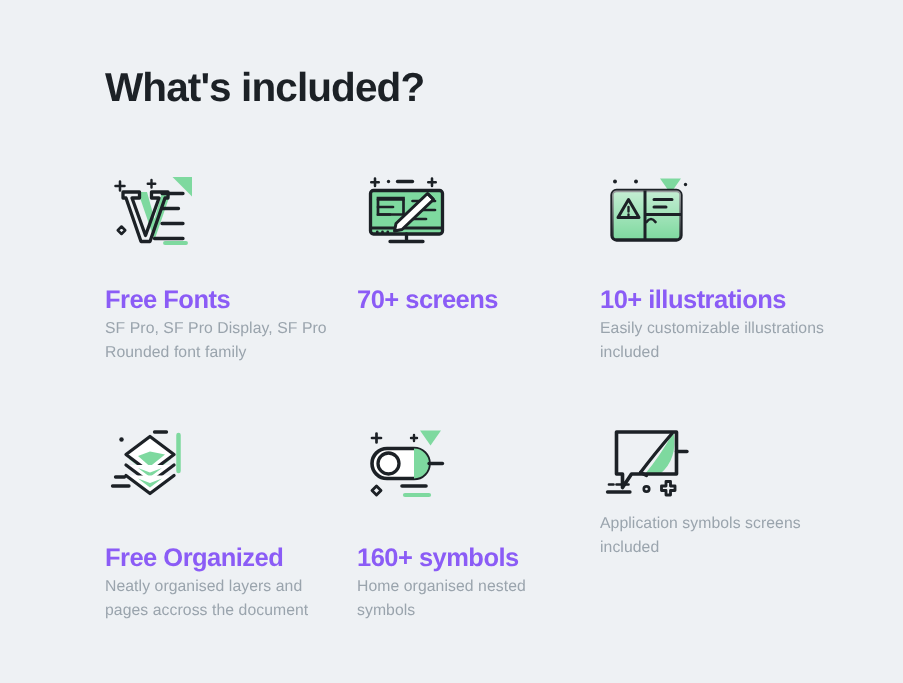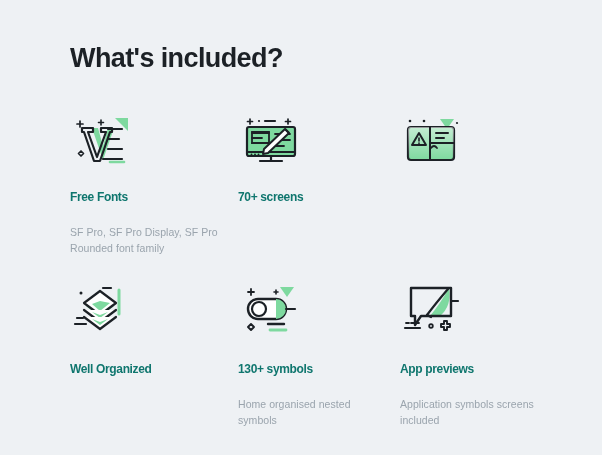--- a/index.html
+++ b/index.html
@@ -41,32 +41,32 @@
   }
   .card {
     position: relative;
   }
   .card-icon {
     width: 66px;
     height: 58px;
     display: block;
   }
   .card-title {
-    font-size: 12px;
+    font-size: 17px;
     font-weight: bold;
-    color: #0f766e;
+    color: #8b5cf6;
     letter-spacing: -0.35px;
     margin: 20px 0 0 0;
     white-space: nowrap;
   }
   .card-desc {
     font-size: 10.5px;
     line-height: 15.5px;
     color: #9aa4ad;
-    margin: 21px 0 0 0;
+    margin: 2px 0 0 0;
     max-width: 150px;
     letter-spacing: 0.05px;
   }
   .row-2 .card-title {
     margin-top: 22px;
   }
 </style>
 </head>
 <body>
 
@@ -123,66 +123,68 @@
         <path d="M30 15 L30 48" stroke="#1c2126" stroke-width="2"></path>
         <path d="M30 31 L54 31" stroke="#1c2126" stroke-width="2"></path>
         <path d="M19 21 L26 33 L12 33 Z" fill="none" stroke="#1c2126" stroke-width="2" stroke-linejoin="round"></path>
         <path d="M19 26 L19 29 M19 31 L19 31.5" stroke="#1c2126" stroke-width="1.6" stroke-linecap="round"></path>
         <path d="M36 21 L48 21 M36 26 L44 26" stroke="#1c2126" stroke-width="2" stroke-linecap="round"></path>
         <path d="M31 36 Q34 32 37 36" fill="none" stroke="#1c2126" stroke-width="1.8" stroke-linecap="round"></path>
         <circle cx="10" cy="9" r="1.3" fill="#1c2126"></circle>
         <circle cx="24" cy="9" r="1.3" fill="#1c2126"></circle>
         <circle cx="57" cy="11" r="1.1" fill="#1c2126"></circle>
       </svg>
+      <div class="card-title">10+ illustrations</div>
+      <div class="card-desc">Easily customizable illustrations included</div>
     </div>
 
     <div class="card row-2">
       <svg class="card-icon" viewBox="0 0 66 58">
         <path d="M49 8 L49 32" stroke="#7ed99f" stroke-width="3" stroke-linecap="round"></path>
         <path d="M30 13 L44 24 L30 35 L16 24 Z" fill="#7ed99f"></path>
         <path d="M30 9 L46 21 L30 33 L14 21 Z" fill="#ffffff" stroke="#1c2126" stroke-width="2.2" stroke-linejoin="round"></path>
         <path d="M30 19 L40 21 L30 29 L22 22 Z" fill="#7ed99f"></path>
         <path d="M14 28 L30 40 L46 28" fill="#ffffff" stroke="#1c2126" stroke-width="2.2" stroke-linejoin="round" stroke-linecap="round"></path>
         <path d="M22 30 L30 36 L38 30 L30 33 Z" fill="#7ed99f"></path>
         <path d="M14 35 L30 47 L46 35" fill="#ffffff" stroke="#1c2126" stroke-width="2.2" stroke-linejoin="round" stroke-linecap="round"></path>
         <path d="M22 37 L30 43 L38 37 L30 40 Z" fill="#7ed99f"></path>
         <circle cx="11" cy="11" r="1.5" fill="#1c2126"></circle>
         <path d="M33 6 L41 6" stroke="#1c2126" stroke-width="2.2" stroke-linecap="round"></path>
         <path d="M7 36 L13 36 M5 42 L16 42" stroke="#1c2126" stroke-width="2.2" stroke-linecap="round"></path>
       </svg>
-      <div class="card-title">Well Organized</div>
+      <div class="card-title">Free Organized</div>
+      <div class="card-desc">Neatly organised layers and pages accross the document</div>
     </div>
 
     <div class="card row-2">
       <svg class="card-icon" viewBox="0 0 66 58">
         <path d="M42 5 L56 5 L49 15 Z" fill="#7ed99f"></path>
         <rect x="10" y="17" width="38" height="20" rx="10" fill="#ffffff" stroke="#1c2126" stroke-width="2.4"></rect>
         <path d="M38 17 A10 10 0 0 1 38 37" fill="#7ed99f"></path>
         <circle cx="21" cy="27" r="7" fill="#ffffff" stroke="#1c2126" stroke-width="2.2"></circle>
         <path d="M48 27 L57 27" stroke="#1c2126" stroke-width="2.2" stroke-linecap="round"></path>
         <path d="M30 42 L46 42" stroke="#1c2126" stroke-width="2.4" stroke-linecap="round"></path>
         <path d="M32 48 L48 48" stroke="#7ed99f" stroke-width="2.8" stroke-linecap="round"></path>
         <path d="M13 7 L13 13 M10 10 L16 10" stroke="#1c2126" stroke-width="1.8" stroke-linecap="round"></path>
         <path d="M38 8 L38 12 M36 10 L40 10" stroke="#1c2126" stroke-width="1.6" stroke-linecap="round"></path>
         <path d="M13 42 L16 45 L13 48 L10 45 Z" fill="none" stroke="#1c2126" stroke-width="1.9" stroke-linejoin="round"></path>
       </svg>
-      <div class="card-title">130+ symbols</div>
+      <div class="card-title">160+ symbols</div>
       <div class="card-desc">Home organised nested symbols</div>
     </div>
 
     <div class="card row-2">
       <svg class="card-icon" viewBox="0 0 66 58">
         <path d="M30 34 Q40 22 49 6 Q52 24 40 34 Z" fill="#7ed99f"></path>
         <path d="M11 6 L51 6 L51 34 L21 34 L15 43 L15 34 L11 34 Z" fill="none" stroke="#1c2126" stroke-width="2.4" stroke-linejoin="round"></path>
         <path d="M27 33 Q36 21 48 7" fill="none" stroke="#1c2126" stroke-width="2.2" stroke-linecap="round"></path>
         <path d="M27 33 L31 35" stroke="#1c2126" stroke-width="2.2" stroke-linecap="round"></path>
         <path d="M51 19 L58 19" stroke="#1c2126" stroke-width="2.2" stroke-linecap="round"></path>
         <path d="M6 41 L9 41 M11 41 L14 41 M16 41 L19 41" stroke="#1c2126" stroke-width="1.8" stroke-linecap="round"></path>
         <path d="M5 46 L20 46" stroke="#1c2126" stroke-width="2.2" stroke-linecap="round"></path>
         <circle cx="31" cy="44" r="1.8" fill="none" stroke="#1c2126" stroke-width="1.8"></circle>
         <path d="M44 39 L47 39 L47 42 L50 42 L50 45 L47 45 L47 48 L44 48 L44 45 L41 45 L41 42 L44 42 Z" fill="none" stroke="#1c2126" stroke-width="1.9" stroke-linejoin="round"></path>
       </svg>
-      <div class="card-title">App previews</div>
       <div class="card-desc">Application symbols screens included</div>
     </div>
 
   </div>
 </div>
 
 </body></html>

